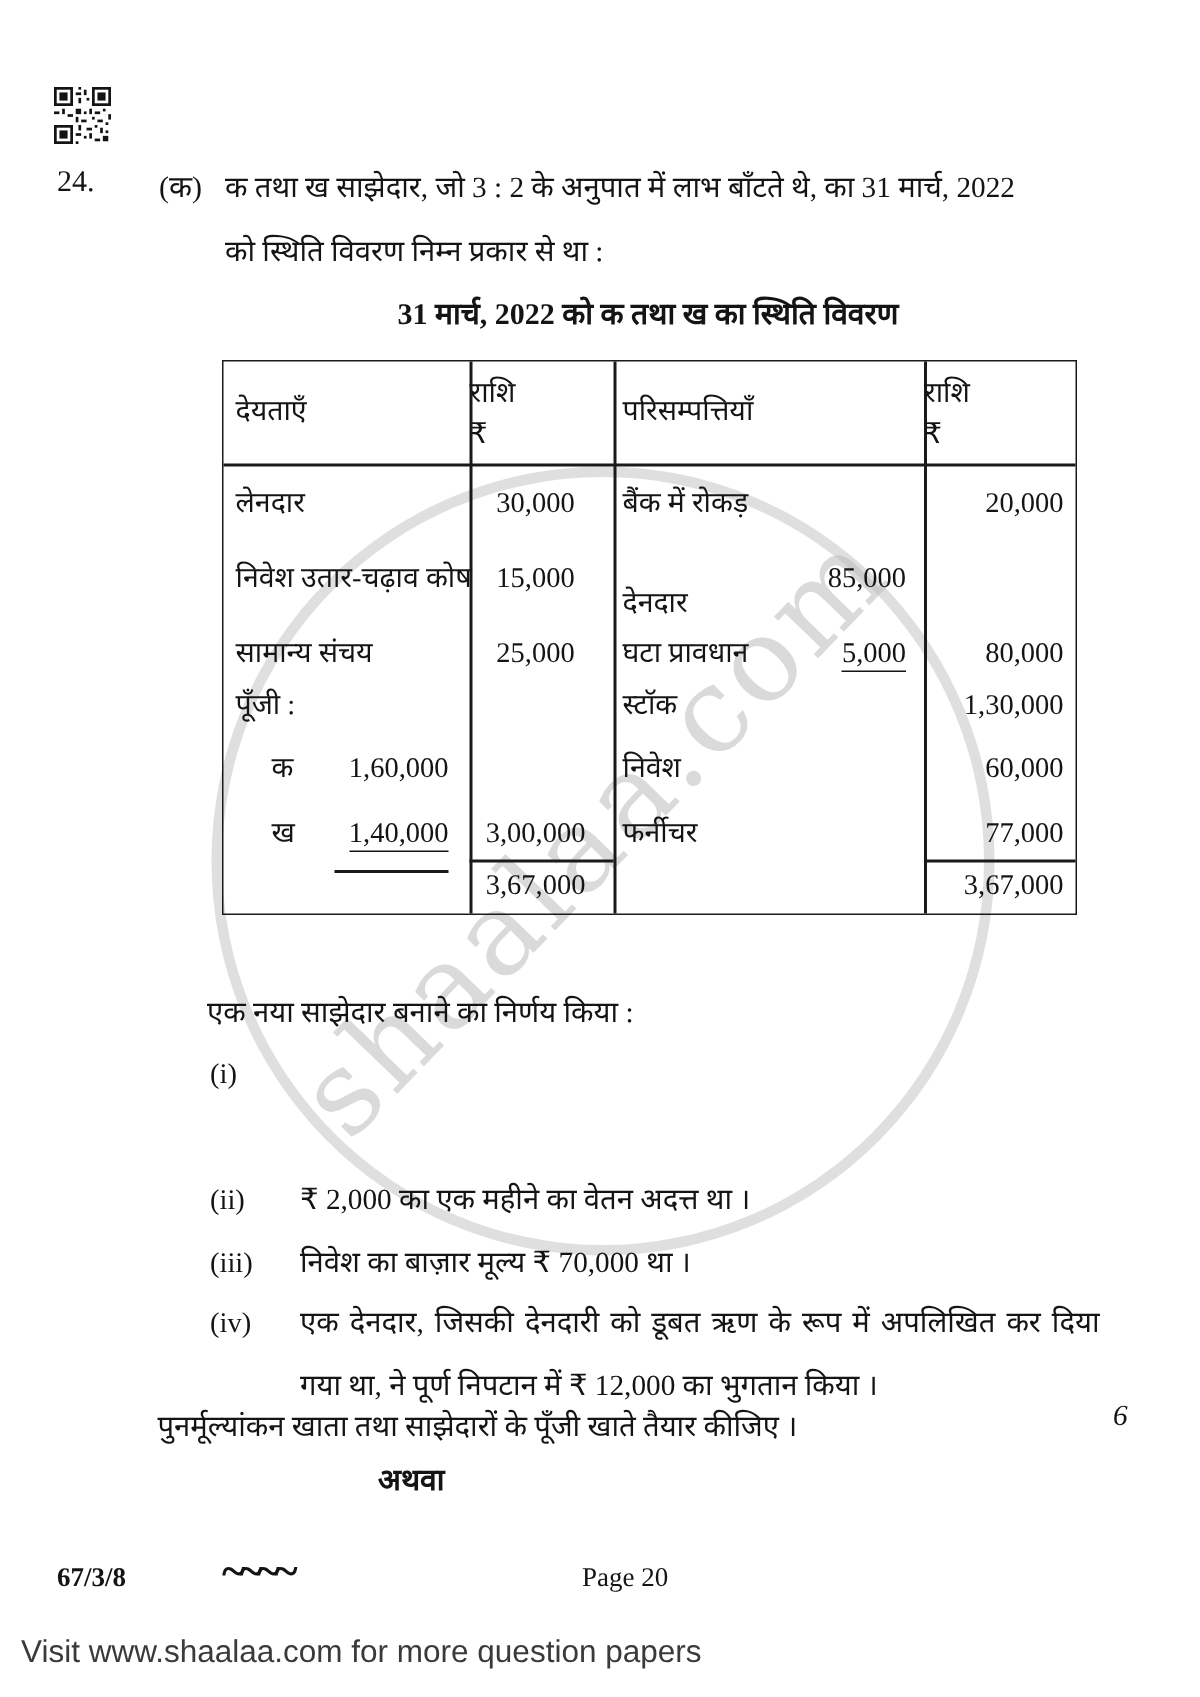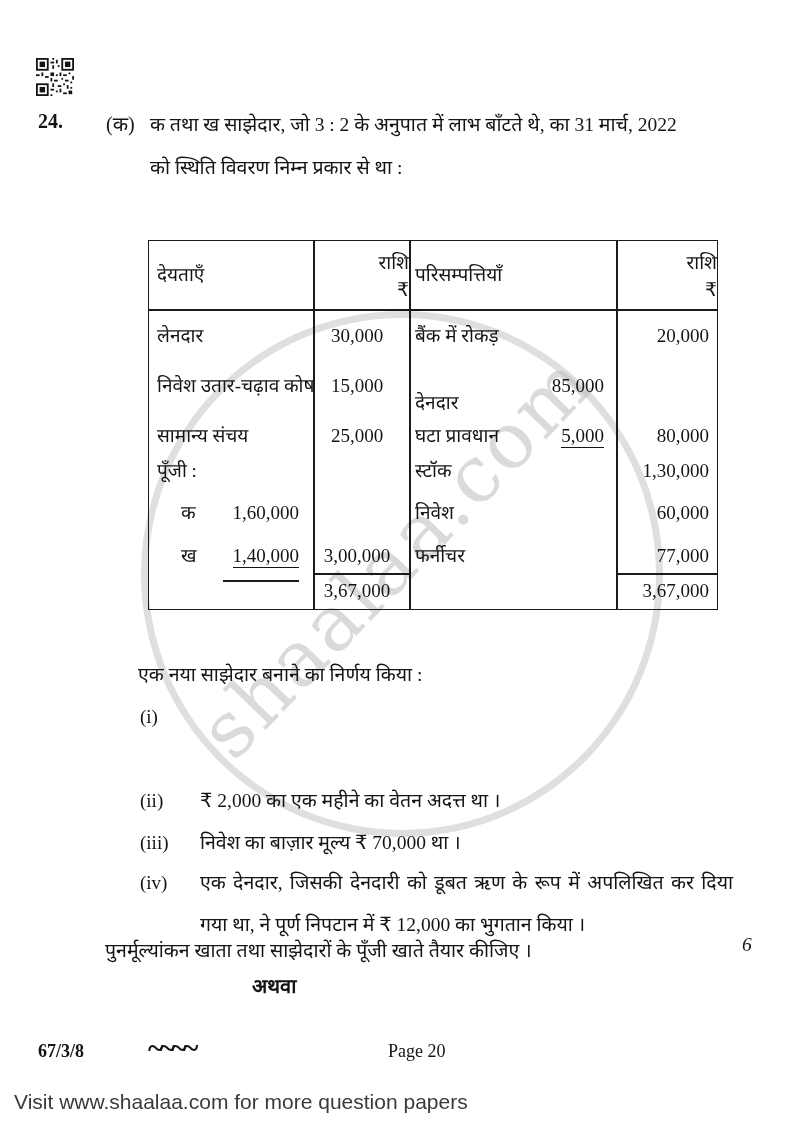--- a/index.html
+++ b/index.html
@@ -6,37 +6,37 @@
   .page{position:relative;width:800px;height:1131px;background:#ffffff;overflow:hidden;
         font-family:"Liberation Serif","DejaVu Sans",serif;color:#141414;}
   .abs{position:absolute;}
   
   .wm-circle{position:absolute;left:141px;top:311px;width:508px;height:512px;
              border:7px solid #cccccc;border-radius:50%;opacity:.62;}
   .wm-text{position:absolute;left:396px;top:556px;transform:translate(-50%,-50%) rotate(-46deg);
            font-family:"DejaVu Serif",serif;font-size:78px;letter-spacing:3px;
            color:#bdbdbd;opacity:.55;white-space:nowrap;}
   
-  .qnum{left:38px;top:110px;font-size:20px;font-weight:bold;}
+  .qnum{left:38px;top:110px;font-size:20px;font-weight:normal;}
   .qpart{left:106px;top:110px;font-size:20px;}
   .intro1{left:150px;top:110px;font-size:19.5px;white-space:nowrap;}
   .intro2{left:150px;top:153px;font-size:19.5px;white-space:nowrap;}
   .bs-title{left:148px;top:195px;width:568px;text-align:center;font-weight:bold;font-size:20px;}
   
   .bs-table{left:148px;top:240px;width:568px;height:368px;border:1.5px solid #1a1a1a;}
   .vl{position:absolute;top:0;bottom:0;width:1.5px;background:#1a1a1a;}
   .hl{position:absolute;height:1.5px;background:#1a1a1a;}
   .cell{position:absolute;font-size:19px;line-height:26px;white-space:nowrap;}
   .amt1{left:164px;width:88px;text-align:center;}
   .amt2{left:467px;width:93px;text-align:right;}
   .liab{left:8px;}
   .asset{left:266px;}
   .sub-a{left:330px;width:125px;text-align:right;}
   .sub-l{left:60px;width:90px;text-align:right;}
-  .hdr-stack{position:absolute;top:8px;text-align:right;font-size:19px;line-height:27px;}
+  .hdr-stack{position:absolute;top:8px;text-align:left;font-size:19px;line-height:27px;}
   .u{border-bottom:1.5px solid #141414;padding-bottom:1px;}
   
   .para1{left:138px;top:608px;font-size:19.5px;height:46px;display:flex;align-items:center;gap:9px;white-space:nowrap;}
   .frac{display:inline-block;text-align:center;font-size:15.5px;line-height:1.1;font-family:"Liberation Serif",serif;}
   .frac .fn{display:block;border-bottom:1.4px solid #141414;padding:0 4px 1px;}
   .frac .fd{display:block;padding-top:1px;}
   .para2{left:138px;top:660px;font-size:19.5px;white-space:nowrap;}
   
   .cond-label{position:absolute;left:140px;font-size:19px;line-height:42px;}
   .cond-text{position:absolute;left:200px;width:533px;font-size:19.5px;line-height:42px;text-align:justify;}
@@ -103,20 +103,21 @@
       <rect x="8" y="20" width="1" height="1"></rect>
         <rect x="19" y="16" width="1" height="1"></rect>
     </g>
   </svg>
 
   <div class="abs qnum">24.</div>
   <div class="abs qpart">(क)</div>
   <div class="abs intro1">क तथा ख साझेदार, जो 3 : 2 के अनुपात में लाभ बाँटते थे, का 31 मार्च, 2022</div>
   <div class="abs intro2">को स्थिति विवरण निम्न प्रकार से था :</div>
 
+  <div class="abs bs-title">31 मार्च, 2022 को क तथा ख का स्थिति विवरण</div>
 
   <div class="abs bs-table">
     <div class="vl" style="left:164px"></div>
     <div class="vl" style="left:260px"></div>
     <div class="vl" style="left:467px"></div>
     <div class="hl" style="left:0;right:0;top:68px"></div>
     <div class="hl" style="left:164px;width:96px;top:332px"></div>
     <div class="hl" style="left:467px;width:101px;top:332px"></div>
     <div class="hl" style="left:74px;width:76px;top:339px"></div>
 

